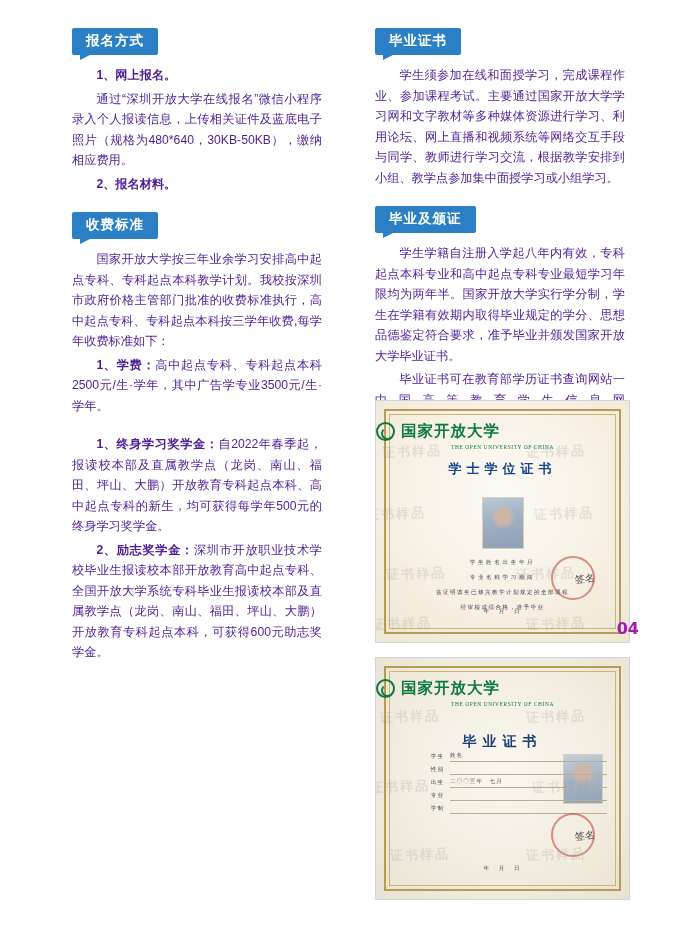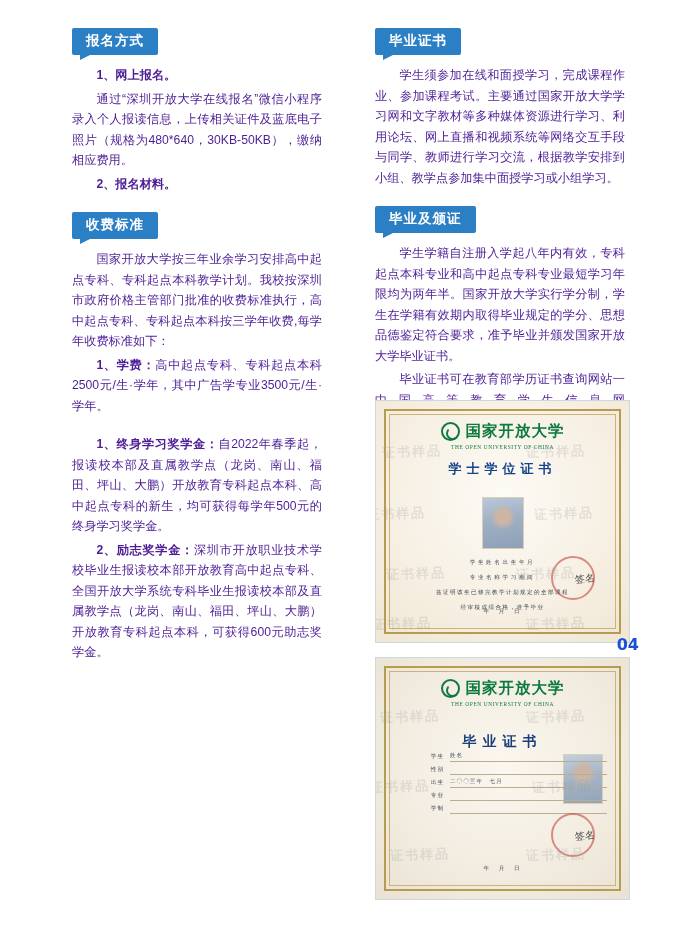--- a/index.html
+++ b/index.html
@@ -114,21 +114,20 @@
     border: 1px solid #cbb478;
   }
   .cert-head {
     position: absolute;
     left: 0; right: 0; top: 20px;
     text-align: center;
   }
   .cert-logo-row {
     display: flex;
     align-items: center;
-    justify-content: center;
     gap: 6px;
   }
   .ou-logo {
     width: 19px; height: 19px;
     border-radius: 50%;
     border: 2px solid #0d7a3f;
     position: relative;
     box-sizing: border-box;
   }
   .ou-logo::after {
@@ -292,24 +291,24 @@
     left: 9px; top: 8px;
     width: 20px; height: 20px;
     border-radius: 50%;
     background: #cdb5a4;
     filter: blur(2px);
   }
 
   .page-num {
     position: absolute;
     right: 58px;
-    bottom: 0;
+    bottom: 16px;
     font-size: 16px;
     font-weight: bold;
-    color: #1d4ed8;
+    color: #a21caf;
     font-family: "DejaVu Sans", sans-serif;
   }
 </style>
 </head>
 <body>
 
 <div class="page">
 
   <div class="col col-left">
 

